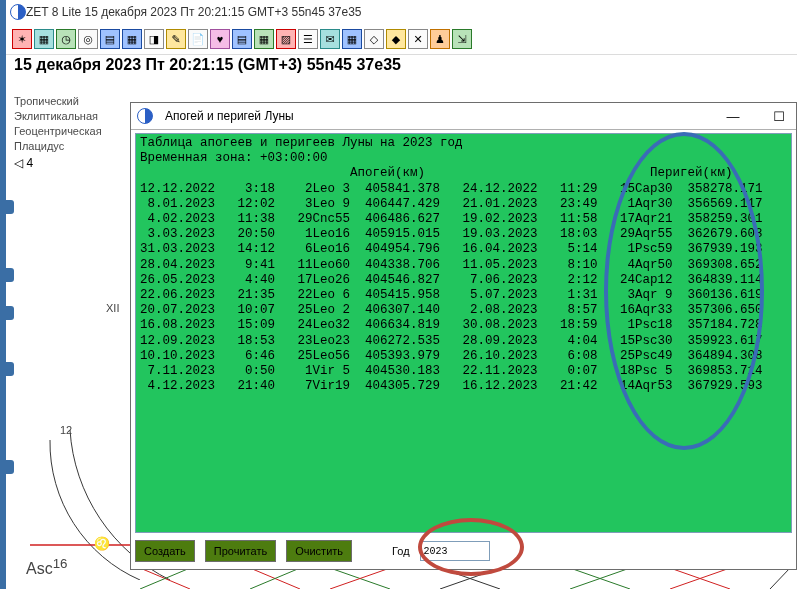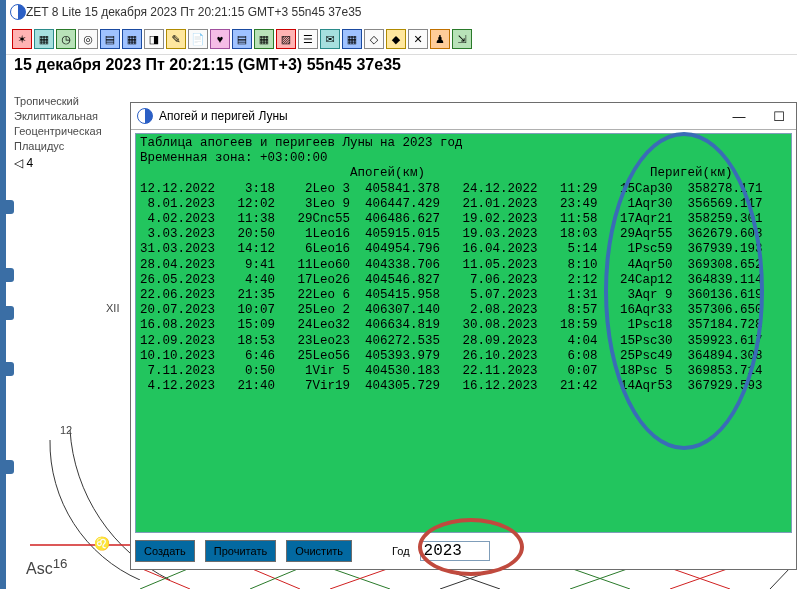--- a/index.html
+++ b/index.html
@@ -111,21 +111,21 @@
     background: #ffffff;
     box-shadow: 0 0 0 1px #fff inset;
     z-index: 5;
   }
   .dialog .d-titlebar {
     height: 26px;
     display: flex;
     align-items: center;
     border-bottom: 1px solid #b0b0b0;
     padding-left: 6px;
-    gap: 6px;
+    gap: 12px;
     background: #ffffff;
   }
   .dialog .d-titlebar .spacer { flex: 1; }
   .dialog .d-titlebar .winbtn {
     width: 34px; height: 24px;
     display: flex; align-items:center; justify-content:center;
     font-size: 13px;
   }
   .dialog .d-titlebar .d-icon {
     width: 14px; height: 14px;
@@ -156,29 +156,29 @@
     height: 28px;
     display: flex;
     align-items: center;
     gap: 10px;
   }
   .dialog .d-foot button {
     font-family: Tahoma, Arial, sans-serif;
     font-size: 11px;
     height: 22px;
     padding: 0 8px;
-    background: #0369a1;
+    background: #4d7c0f;
     border: 1px solid #6d6d6d;
   }
   .dialog .d-foot .yearlbl { margin-left: 30px; font-size:11px;}
   .dialog .d-foot input {
     width: 62px; height: 18px;
     border: 1px solid #7f9db9;
     font-family: "Courier New", monospace;
-    font-size: 16px;
+    font-size: 10px;
     padding: 0 3px;
   }
   
   .ell {
     position: absolute;
     border: 4px solid;
     border-radius: 50%;
     pointer-events: none;
     z-index: 6;
   }

